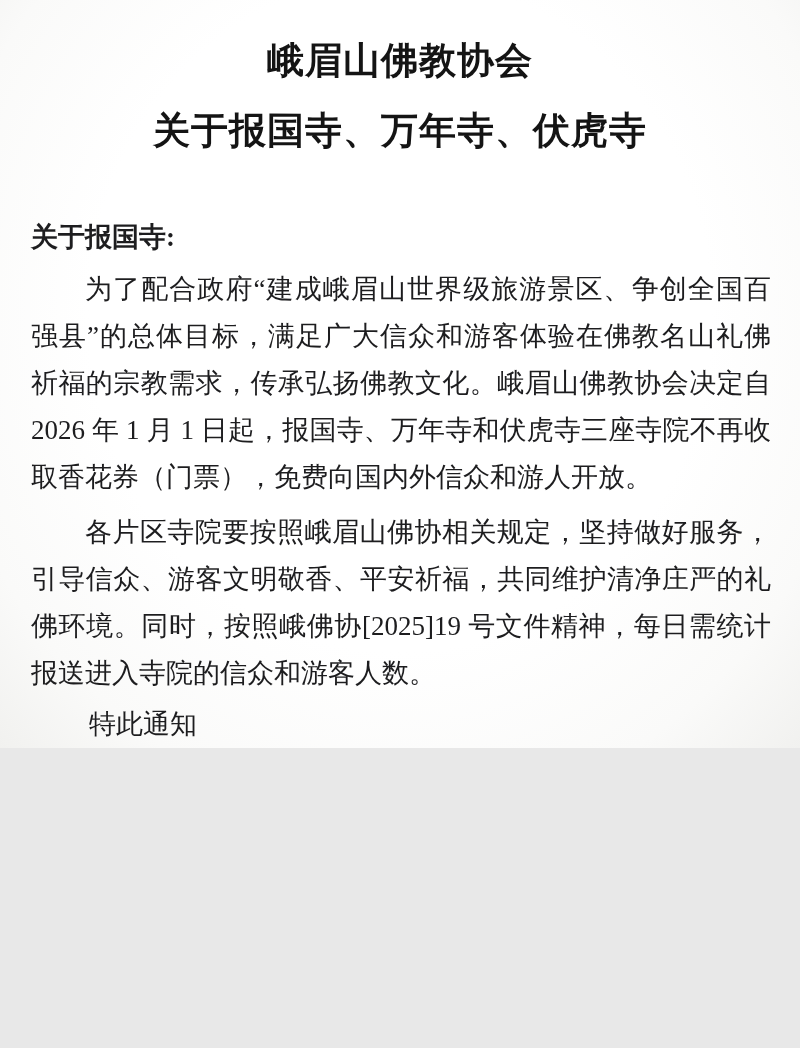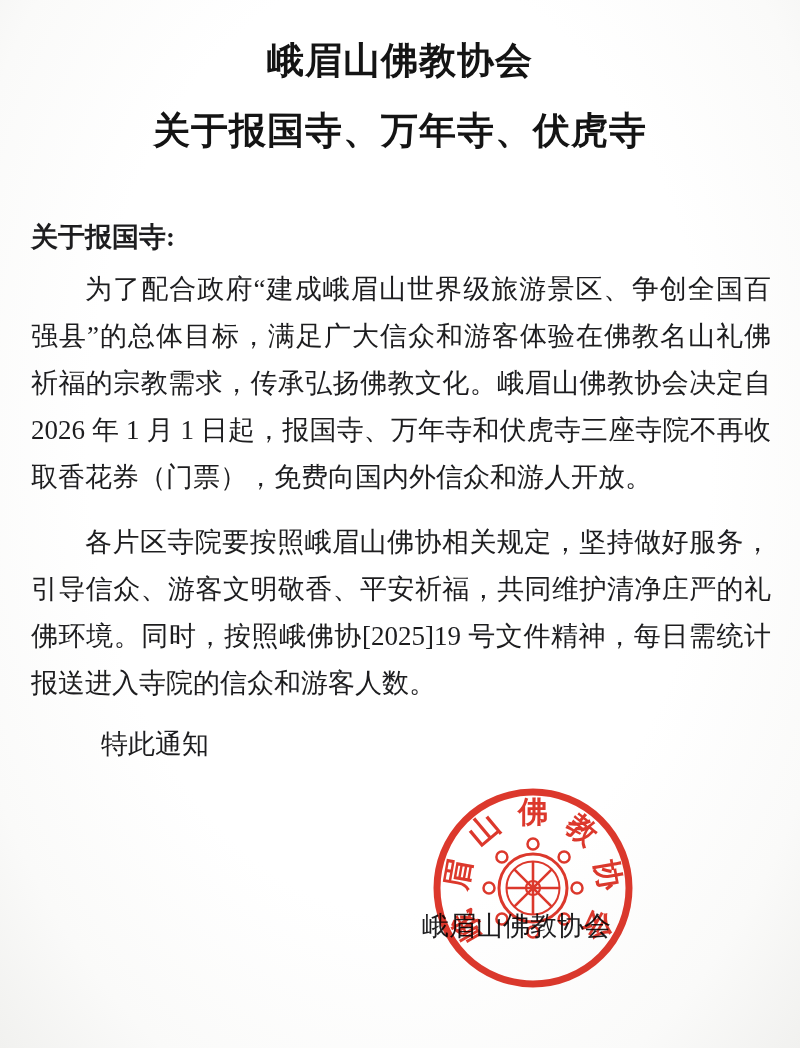--- a/index.html
+++ b/index.html
@@ -3,21 +3,21 @@
 <meta charset="utf-8">
 <style>
   html, body {
     margin: 0;
     padding: 0;
     background: #e8e8e8;
   }
   .page {
     position: relative;
     width: 800px;
-    height: 1048px;
+    height: 748px;
     margin: 0 auto;
     background:
       radial-gradient(ellipse at 50% 42%, #ffffff 55%, #fafaf9 82%, #f1f1ef 100%);
     color: var(--color-ink, #1d1d1f);
     font-family: "Liberation Serif", "DejaVu Serif", serif;
     overflow: hidden;
   }
   
   .title-block {
     margin-top: 26px;
@@ -37,25 +37,24 @@
     text-align: justify;
   }
   .salutation {
     margin: 0;
     font-weight: 700;
   }
   .para {
     margin: 5px 0 0 0;
     text-indent: 2em;
   }
-  .para + .para { margin-top: 18px; }
+  .para + .para { margin-top: 8px; }
   .closing {
-    margin: 16px;
+    margin: 4px;
     text-indent: 2em;
-    font-family: Liberation Mono, monospace;
   }
   
   .sig-name {
     position: absolute;
     left: 422px;
     top: 913px;
     font-size: 27px;
     line-height: 27px;
     white-space: nowrap;
   }

